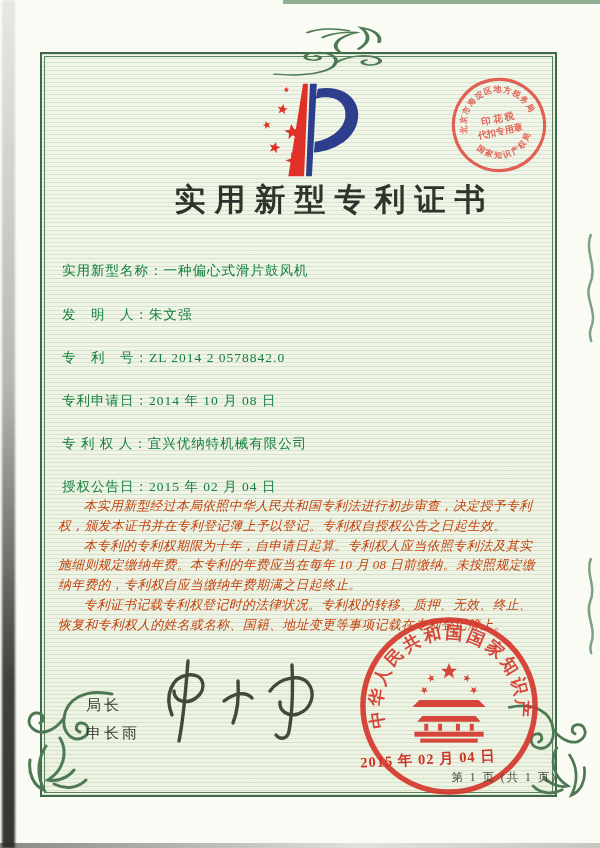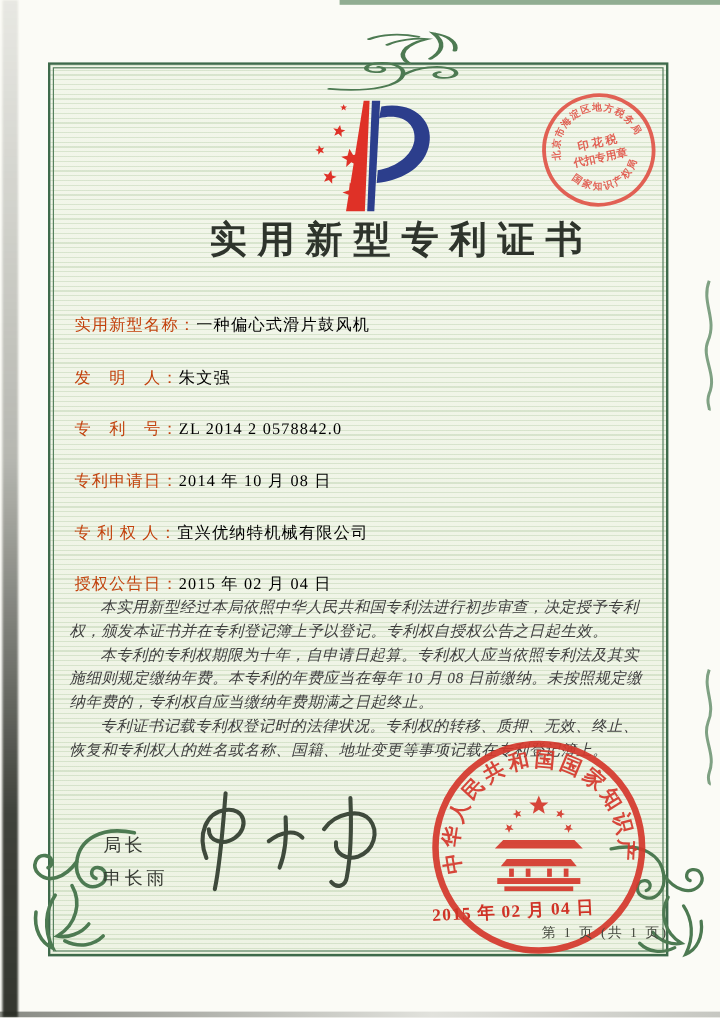--- a/index.html
+++ b/index.html
@@ -28,27 +28,27 @@
 
   
   .logo{position:absolute;left:243px;top:76px;}
 
   
   .title{position:absolute;left:52px;top:179px;width:565px;text-align:center;
     font-size:31px;font-weight:700;letter-spacing:9px;color:#2e342c;}
 
   
   .field{position:absolute;left:62px;font-size:13.5px;color:#3b3b36;letter-spacing:1px;white-space:nowrap;}
-  .field .lab{color:#c2410c;}
-  .field .val{color:#000000;}
+  .field .lab{color:#15803d;}
+  .field .val{color:#15803d;}
   .f0{top:262px;} .f1{top:306px;} .f2{top:349px;} .f3{top:392px;} .f4{top:435px;} .f5{top:478px;}
 
   
   .body-text{position:absolute;left:58px;top:497px;width:482px;font-size:12.8px;line-height:19.8px;
-    color:#404040;font-style:italic;letter-spacing:.4px;}
+    color:#c2410c;font-style:italic;letter-spacing:.4px;}
   .body-text p{margin:0;text-indent:2em;}
 
   
   .director{position:absolute;left:86px;top:691px;font-size:15px;line-height:28px;color:#363a33;letter-spacing:3px;}
   .signature{position:absolute;left:142px;top:655px;}
 
   
   .big-seal{position:absolute;left:355px;top:612px;opacity:.92;}
   .seal-date{position:absolute;left:348px;top:750px;width:160px;text-align:center;
     font-size:14.5px;font-weight:700;color:#cf3326;letter-spacing:1px;transform:rotate(-3deg);}

